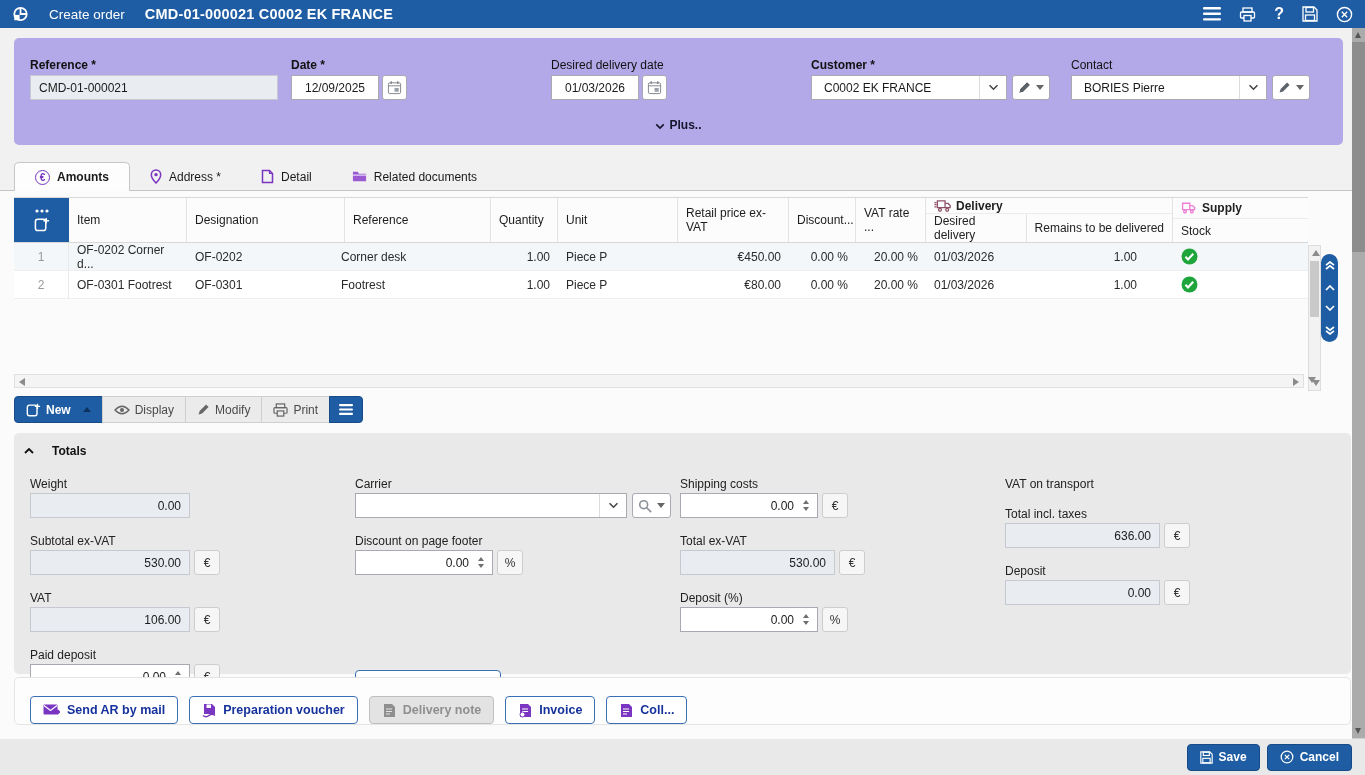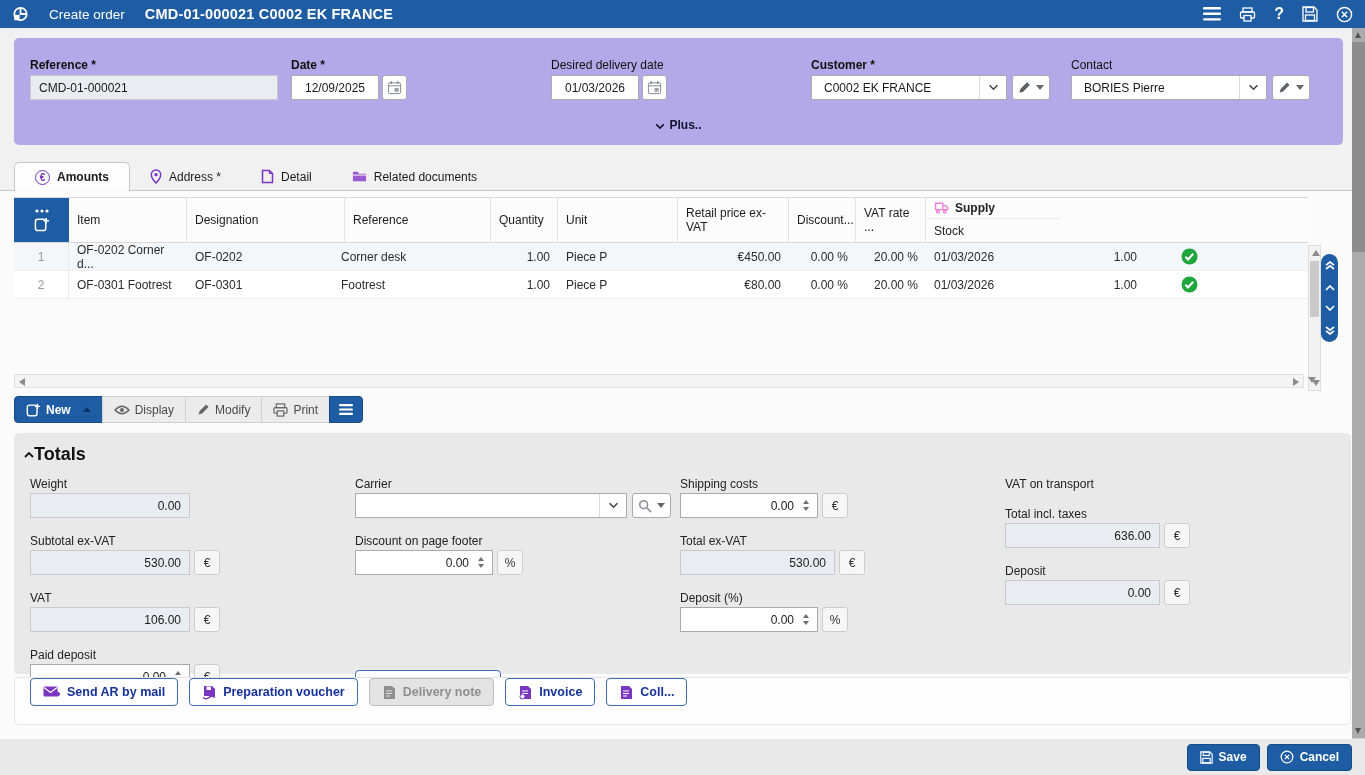--- a/index.html
+++ b/index.html
@@ -78,34 +78,34 @@
   .corner-dn{position:absolute;left:1308px;top:186px;width:0;height:0;border-left:4px solid transparent;border-right:4px solid transparent;border-top:6px solid #8b8b8b;}
   
   .tbar{position:absolute;left:14px;top:205px;display:flex;align-items:stretch;height:27px;}
   .tbtn{display:flex;align-items:center;gap:5px;padding:0 11px;border:1px solid #cfcfcf;background:#ebebeb;
         color:#4a4a4a;cursor:pointer;margin-left:-1px;box-sizing:border-box;}
   .tbtn.blue{background:#1e5ca3;border-color:#174b86;color:#fff;font-weight:bold;margin-left:0;border-radius:4px 0 0 4px;}
   .tbtn.burger{background:#1e5ca3;border-color:#174b86;border-radius:0 4px 4px 0;padding:0 9px;}
   .caret-up{width:0;height:0;border-left:4px solid transparent;border-right:4px solid transparent;border-bottom:5px solid #0d3460;margin-left:7px;}
   
   .totals{position:absolute;left:14px;top:242px;width:1337px;height:241px;background:#e9e9e9;border-radius:5px;}
-  .tot-title{position:absolute;left:10px;top:11px;font-weight:bold;font-size:18px;color:#111;display:flex;gap:0;align-items:center;cursor:pointer;}
+  .tot-title{position:absolute;left:10px;top:11px;font-weight:bold;font-size:12px;color:#111;display:flex;gap:18px;align-items:center;cursor:pointer;}
   .tcol{position:absolute;top:44px;}
   .fb{margin-bottom:16px;}
   .fb .lbl{display:block;margin-bottom:2px;color:#222;}
   .unit{height:25px;min-width:26px;padding:0 4px;background:#f6f6f6;border:1px solid #cdcdcd;border-radius:3px;
         margin-left:4px;display:flex;align-items:center;justify-content:center;box-sizing:border-box;color:#333;}
   .spin{display:flex;flex-direction:column;gap:3px;margin-left:9px;}
   .sp-u{width:0;height:0;border-left:3.5px solid transparent;border-right:3.5px solid transparent;border-bottom:4.5px solid #6f6f6f;cursor:pointer;}
   .sp-d{width:0;height:0;border-left:3.5px solid transparent;border-right:3.5px solid transparent;border-top:4.5px solid #6f6f6f;cursor:pointer;}
   .install{position:absolute;left:0;top:193px;height:28px;display:flex;align-items:center;gap:7px;padding:0 13px;
            background:#fff;border:1px solid #3a6fb5;border-radius:4px;color:#16329c;font-weight:bold;font-size:12.5px;cursor:pointer;box-sizing:border-box;}
   
   .actions{position:absolute;left:14px;top:486px;width:1337px;height:48px;background:#fdfdfd;border:1px solid #e4e4e4;
-           border-radius:5px;display:flex;align-items:flex-start;gap:11px;padding:0 15px;box-sizing:border-box;}
+           border-radius:5px;display:flex;align-items:flex-end;gap:11px;padding:0 15px;box-sizing:border-box;}
   .abtn{height:28px;display:flex;align-items:center;gap:7px;padding:0 12px;background:#fff;border:1px solid #3a6fb5;
         border-radius:4px;color:#16329c;font-weight:bold;font-size:12.5px;cursor:pointer;box-sizing:border-box;}
   .abtn.disabled{background:#e3e3e3;border-color:#bfbfbf;color:#8f8f8f;cursor:default;}
   
   .footer{position:absolute;left:0;right:0;bottom:0;height:37px;background:#e9e9e9;border-top:1px solid #cfcfcf;
           display:flex;align-items:center;justify-content:flex-end;gap:7px;padding:0 13px;box-sizing:border-box;}
   .fbtn{height:27px;display:flex;align-items:center;gap:6px;padding:0 12px;background:#1e5ca3;border:1px solid #174b86;
         border-radius:4px;color:#fff;font-weight:bold;cursor:pointer;box-sizing:border-box;}
   
   .pagebar{position:absolute;right:0;top:28px;width:13px;height:710px;background:#ababab;cursor:pointer;}
@@ -285,20 +285,35 @@
             </svg>
         </div>
         <div class="th c-item">Item</div>
         <div class="th c-des">Designation</div>
         <div class="th c-ref">Reference</div>
         <div class="th c-qty">Quantity</div>
         <div class="th c-unit">Unit</div>
         <div class="th c-price">Retail price ex-VAT</div>
         <div class="th c-disc">Discount...</div>
         <div class="th c-vatr">VAT rate ...</div>
+        <div class="thg" style="width:247px;">
+          <div class="g-top">
+            <svg width="17" height="12" viewBox="0 0 20 14" fill="none" stroke="#8d5068" stroke-width="1.5">
+                <path d="M4 1 h9 v8 h-9 z M13 4 h3.5 l2.5 2.5 V9 h-6"></path>
+                <circle cx="7" cy="11.5" r="1.7"></circle>
+                <circle cx="15.5" cy="11.5" r="1.7"></circle>
+                <path d="M0.5 3 h2.5 M0.5 5.5 h2.5 M0.5 8 h2.5"></path>
+              </svg>
+            <span>Delivery</span>
+          </div>
+          <div class="g-sub">
+            <div class="g-cell" style="width:100px;">Desired delivery</div>
+            <div class="g-cell" style="width:147px;">Remains to be delivered</div>
+          </div>
+        </div>
         <div class="thg" style="width:135px;border-right:none;">
           <div class="g-top">
             <svg width="16" height="12" viewBox="0 0 20 14" fill="none" stroke="#ee7fd6" stroke-width="1.7">
                 <path d="M2 1 h9 v8 h-9 z M11 4 h3.5 l2.5 2.5 V9 h-6"></path>
                 <circle cx="5" cy="11.5" r="1.7"></circle>
                 <circle cx="13.5" cy="11.5" r="1.7"></circle>
               </svg>
             <span>Supply</span>
           </div>
           <div class="g-sub">

